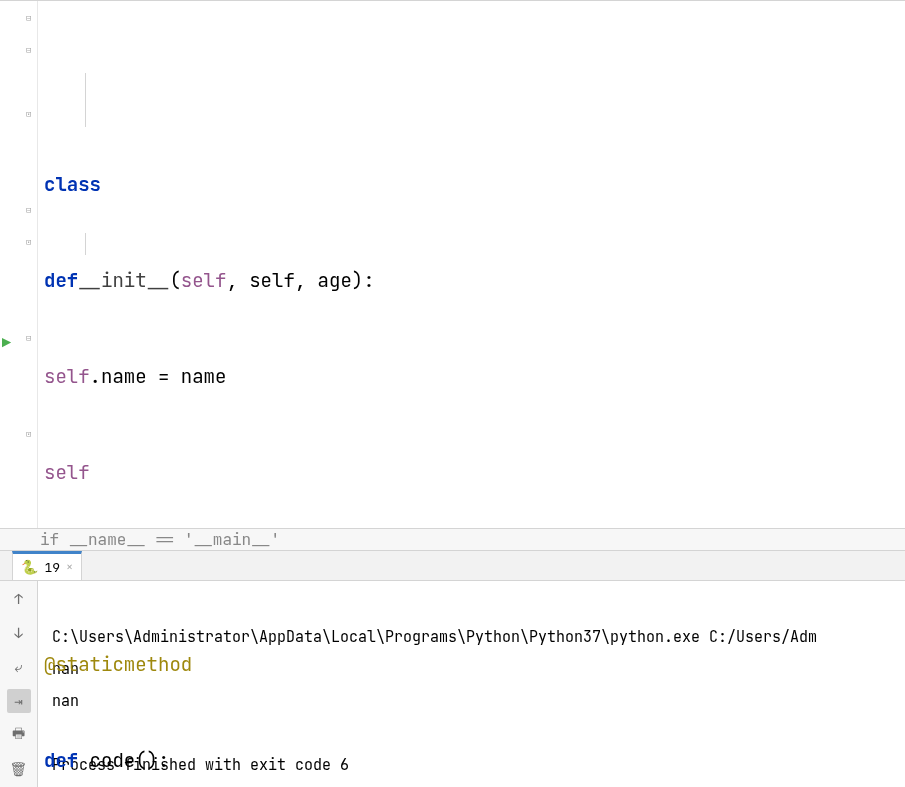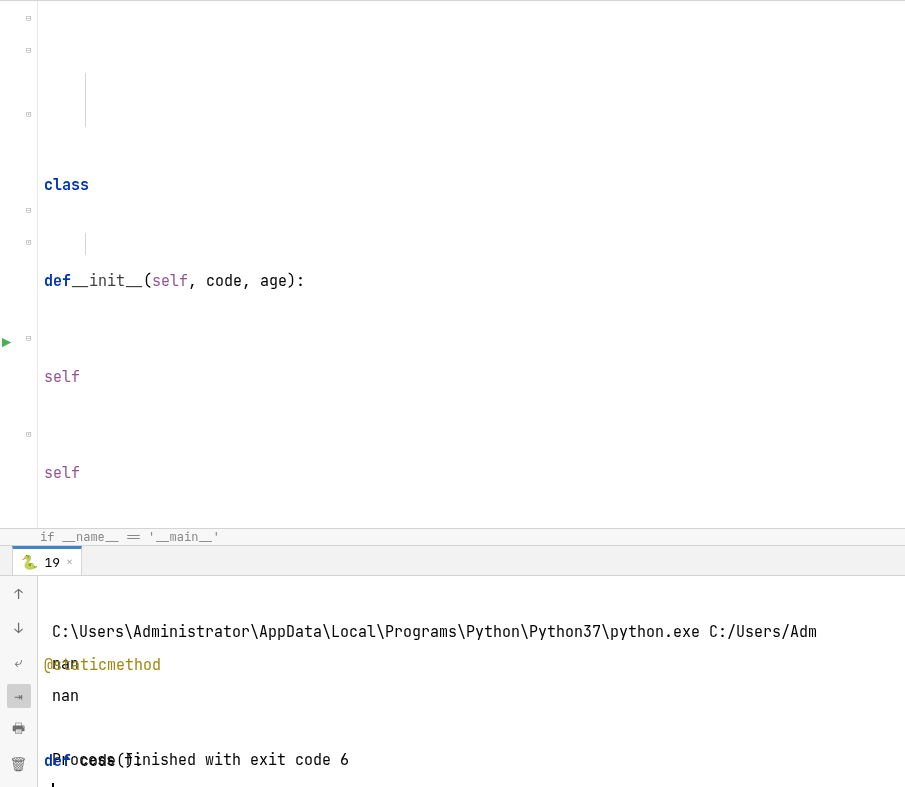--- a/index.html
+++ b/index.html
@@ -36,21 +36,21 @@
       position: absolute;
       left: 2px;
       color: #4caf50;
     }
     .code-area {
       flex: 1;
       padding: 8px 0 0 6px;
       line-height: 32px;
       white-space: pre;
       font-family: 'JetBrains Mono', 'Consolas', monospace;
-      font-size: 15px;
+      font-size: 19px;
       position: relative;
     }
     .code-line {
       height: 32px;
       display: flex;
       align-items: center;
     }
     .kw { color: #0033b3; font-weight: bold; }
     .self-kw { color: #94558d; text-align: right; }
     .fn-def { color: #404040; }
@@ -60,21 +60,21 @@
       width: 1px;
       background: #d4d4d4;
     }
     .breadcrumb-bar {
       height: 30px;
       background: #f7f7f7;
       border-bottom: 1px solid #d4d4d4;
       display: flex;
       align-items: center;
       padding-left: 40px;
-      font-size: 12px;
+      font-size: 16px;
       color: #888;
     }
     .console-area {
       flex: 1;
       display: flex;
       flex-direction: column;
     }
     .console-tabs {
       height: 30px;
       background: #f2f2f2;
@@ -154,22 +154,22 @@
     <span class="gutter-icon" style="top:235px">⊡</span>
     <span class="run-icon" style="top:332px">▶</span>
     <span class="gutter-icon" style="top:331px">⊟</span>
     <span class="gutter-icon" style="top:427px">⊡</span>
   </div>
   <div class="code-area">
     <div class="method-vline" style="left:47px; top:72px; height:54px;"></div>
     <div class="method-vline" style="left:47px; top:232px; height:22px;"></div>
     
     <div class="code-line"><span class="kw">class</span></div>
-    <div class="code-line">    <span class="kw">def</span> <span class="fn-def">__init__</span><span>(</span><span class="self-kw">self</span><span>, code, age):</span></div>
-    <div class="code-line">        <span class="self-kw">self</span></div>
+    <div class="code-line">    <span class="kw">def</span> <span class="fn-def">__init__</span><span>(</span><span class="self-kw">self</span><span>, self, age):</span></div>
+    <div class="code-line">        <span class="self-kw">self</span><span>.name = name</span></div>
     <div class="code-line">        <span class="self-kw">self</span></div>
     <div class="code-line"></div>
     <div class="code-line">    <span class="decorator">@staticmethod</span></div>
     <div class="code-line">    <span class="kw">def</span><span> code():</span></div>
     
     
     
     
     
     

